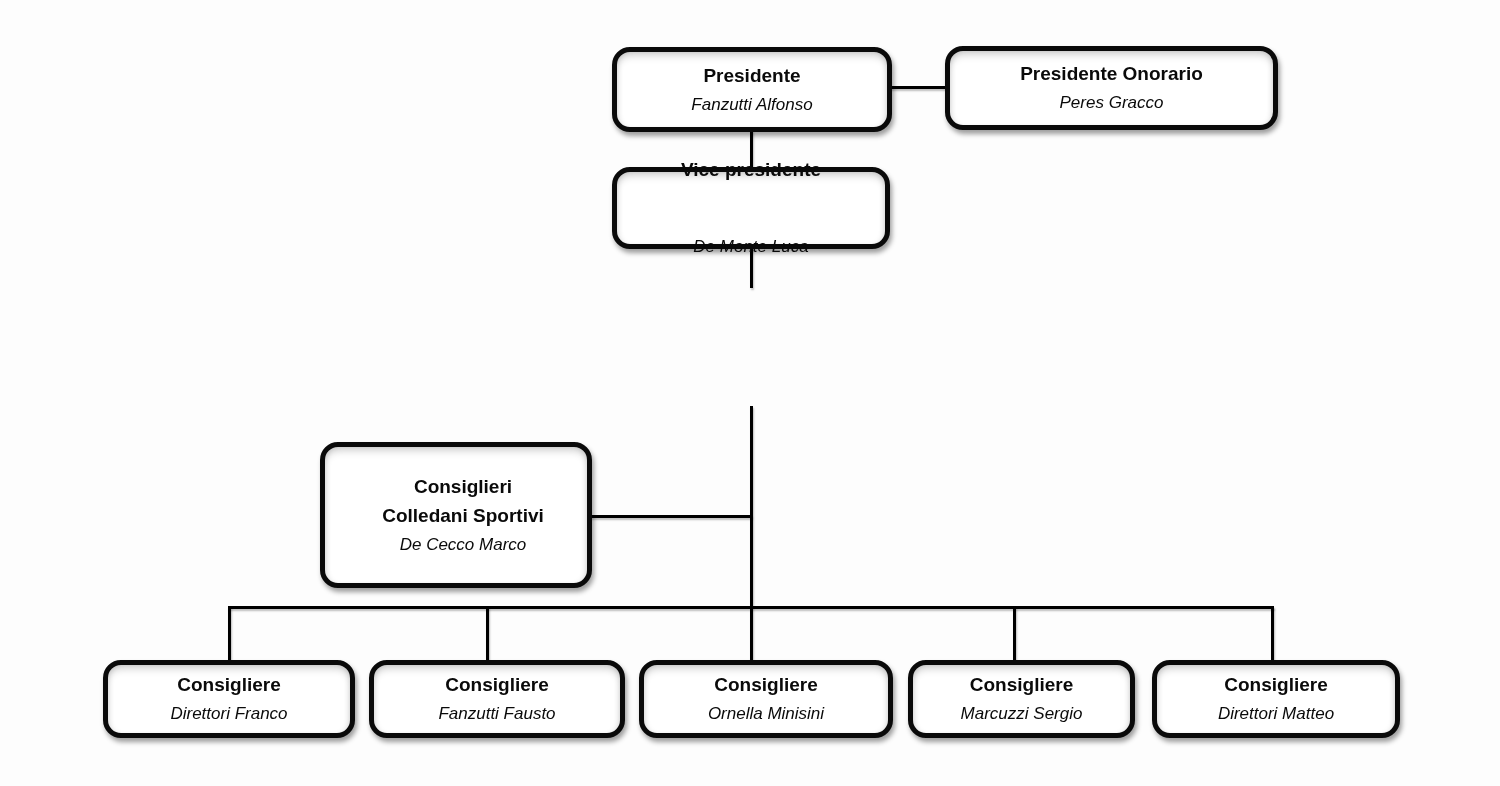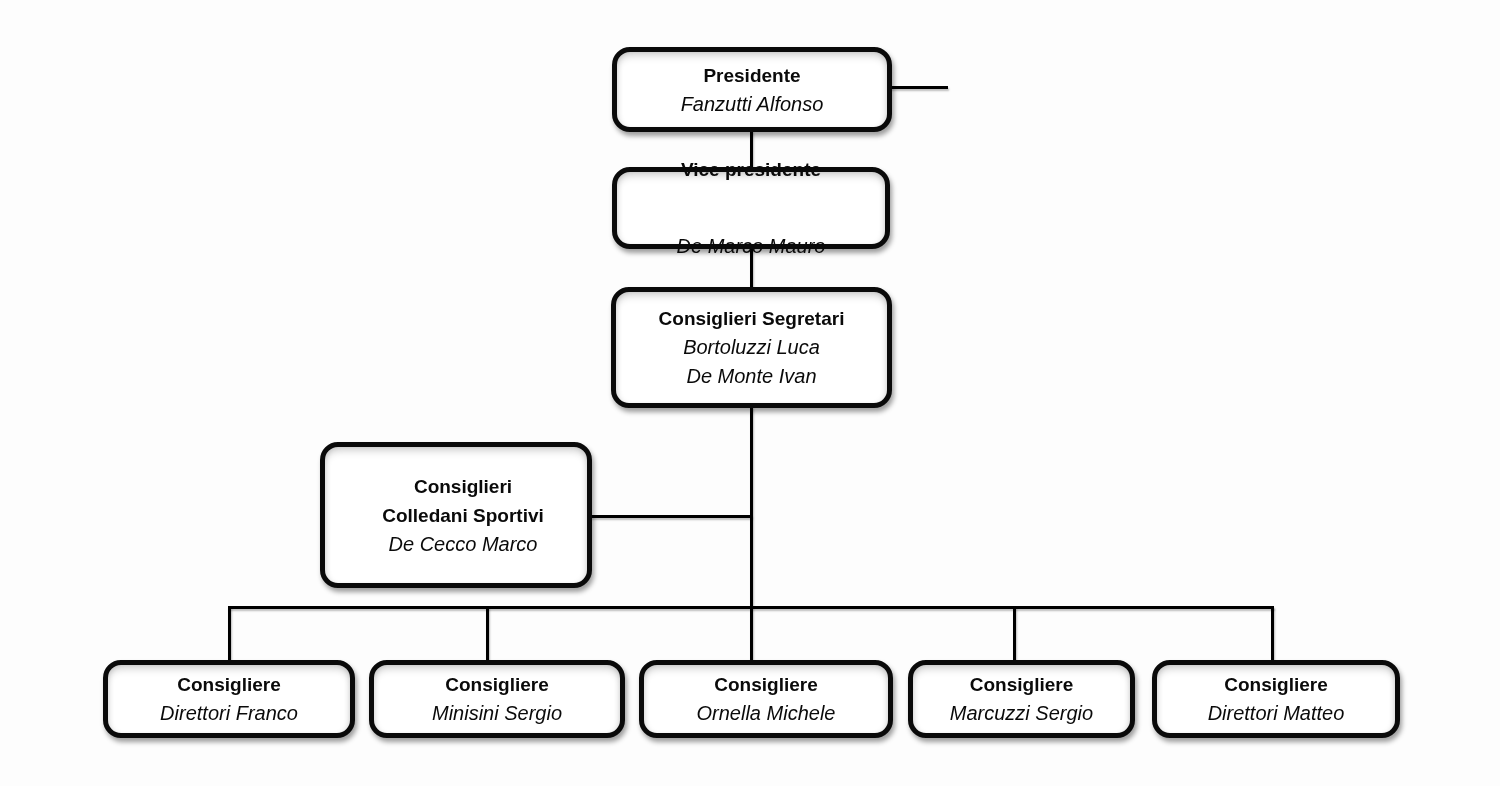--- a/index.html
+++ b/index.html
@@ -37,21 +37,21 @@
     display: flex;
     flex-direction: column;
     justify-content: center;
     align-items: center;
     text-align: center;
     color: #0a0a0a;
     line-height: 29px;
     padding: 2px 6px;
   }
   .node .title { font-weight: bold; font-size: 19px; }
-  .node .person { font-style: italic; font-size: 20px; }
+  .node .person { font-style: italic; font-size: 17px; }
 
   
   .n-presidente { left: 612px; top: 47px;  width: 280px; height: 85px; }
   .n-onorario   { left: 945px; top: 46px;  width: 333px; height: 84px; }
   .n-vice       { left: 612px; top: 167px; width: 278px; height: 82px; gap: 48px; }
   .n-segretari  { left: 611px; top: 287px; width: 281px; height: 121px; }
   .n-direttori  { left: 320px; top: 442px; width: 272px; height: 146px; padding-left: 20px; }
   .n-c1 { left: 103px;  top: 660px; width: 252px; height: 78px; }
   .n-c2 { left: 369px;  top: 660px; width: 256px; height: 78px; }
   .n-c3 { left: 639px;  top: 660px; width: 254px; height: 78px; }
@@ -84,51 +84,50 @@
   <div class="line v l-drop1"></div>
   <div class="line v l-drop2"></div>
   <div class="line v l-drop4"></div>
   <div class="line v l-drop5"></div>
 
   <div class="node n-presidente">
     <div class="title">Presidente</div>
     <div class="person">Fanzutti Alfonso</div>
   </div>
 
+  <div class="node n-onorario">
+    <div class="title">Presidente Onorario</div>
+    <div class="person">Peres Gracco</div>
+  </div>
 
   <div class="node n-vice">
     <div class="title">Vice presidente</div>
-    <div class="person">De Marco Mauro</div>
+    <div class="person">De Monte Luca</div>
   </div>
 
-  <div class="node n-segretari">
-    <div class="title">Consiglieri Segretari</div>
-    <div class="person">Bortoluzzi Luca</div>
-    <div class="person">De Monte Ivan</div>
-  </div>
 
   <div class="node n-direttori">
     <div class="title">Consiglieri</div>
     <div class="title">Colledani Sportivi</div>
     <div class="person">De Cecco Marco</div>
   </div>
 
   <div class="node n-c1">
     <div class="title">Consigliere</div>
     <div class="person">Direttori Franco</div>
   </div>
 
   <div class="node n-c2">
     <div class="title">Consigliere</div>
-    <div class="person">Minisini Sergio</div>
+    <div class="person">Fanzutti Fausto</div>
   </div>
 
   <div class="node n-c3">
     <div class="title">Consigliere</div>
-    <div class="person">Ornella Michele</div>
+    <div class="person">Ornella Minisini</div>
   </div>
 
   <div class="node n-c4">
     <div class="title">Consigliere</div>
     <div class="person">Marcuzzi Sergio</div>
   </div>
 
   <div class="node n-c5">
     <div class="title">Consigliere</div>
     <div class="person">Direttori Matteo</div>

